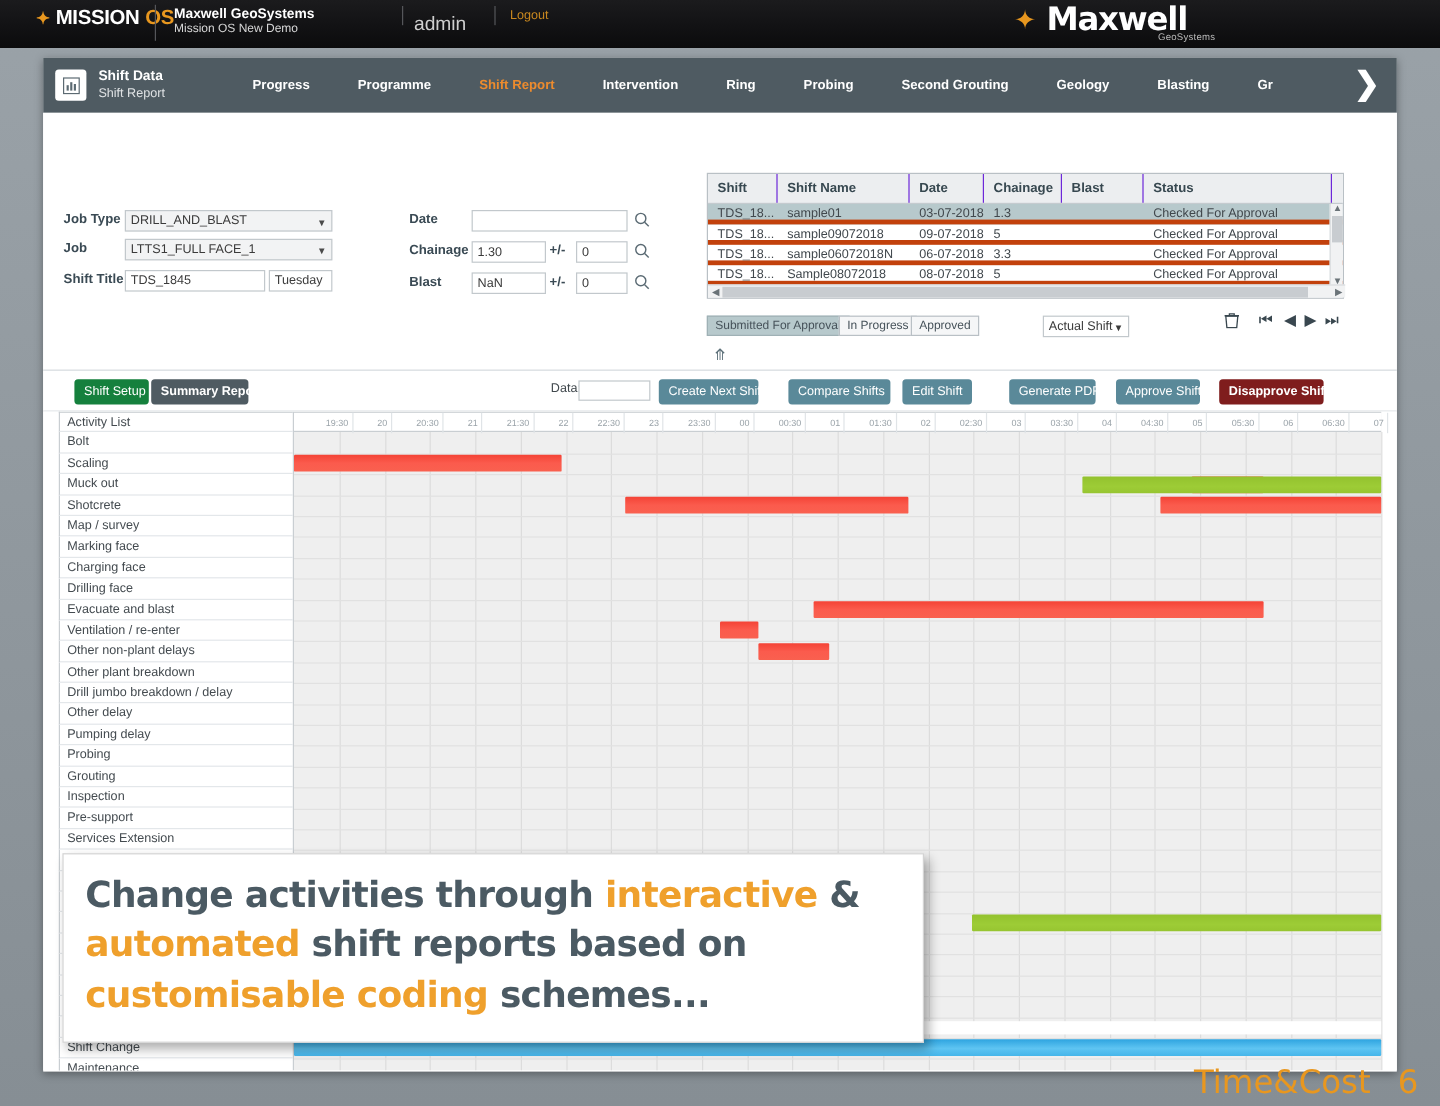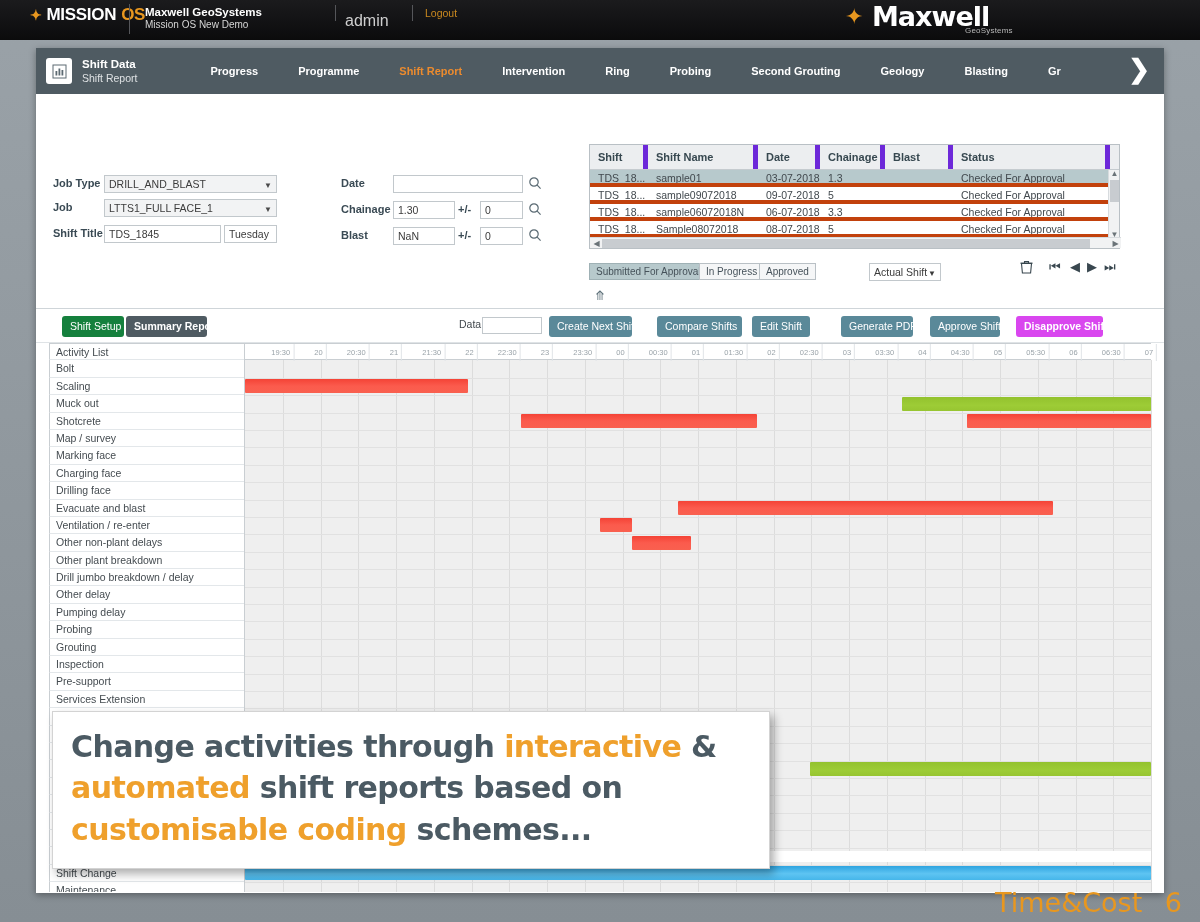--- a/index.html
+++ b/index.html
@@ -129,21 +129,21 @@
     position:absolute; left:553px; top:50px; width:531px; height:105px;
     border:1px solid #b9c0c5; background:#fff;
   }
   #grid-head {
     display:flex; height:25px; background:#eceef0;
     border-bottom:1px solid #c5cbcf;
   }
   .gh {
     font-size:11px; font-weight:bold; color:#374850;
     line-height:25px; padding-left:8px;
-    border-right:5px solid #6d28d9; overflow:hidden; white-space:nowrap;
+    border-right:1px solid #6d28d9; overflow:hidden; white-space:nowrap;
   }
   .grow { display:flex; height:17px; border-bottom:4px solid #c2410c; cursor:pointer; }
   .grow.sel-row { background:#b7c9cc; }
   .gc {
     font-size:10.5px; color:#41484d; line-height:17px; padding-left:8px;
     overflow:hidden; white-space:nowrap;
   }
   #grid-vscroll {
     position:absolute; right:0px; top:25px; width:11px; height:69px;
     background:#f1f2f3; border-left:1px solid #d7dbde;
@@ -180,21 +180,21 @@
     border-bottom:1px solid #dfe3e6;
   }
   .btn {
     position:absolute; height:21px; border-radius:3px; font-size:10.5px;
     color:#ffffff; line-height:21px; text-align:center; cursor:pointer;
     white-space:nowrap; padding:0 8px;
   }
   .btn-orange { background:#15803d; }
   .btn-dark { background:#4f5b62; font-weight:bold; }
   .btn-teal { background:#5a8999; }
-  .btn-teal-b { background:#d946ef; font-weight:bold; }
+  .btn-teal-b { background:#7f1d1d; font-weight:bold; }
   
   #gantt {
     position:relative; width:100%; height:549px; background:#ffffff; overflow:hidden;
   }
   #gantt-inner { position:relative; width:100%; height:100%; }
   #act-col {
     position:absolute; left:13px; top:0; width:196px; height:100%;
     border-right:1px solid #c9ced2;
   }
   .act-row {

